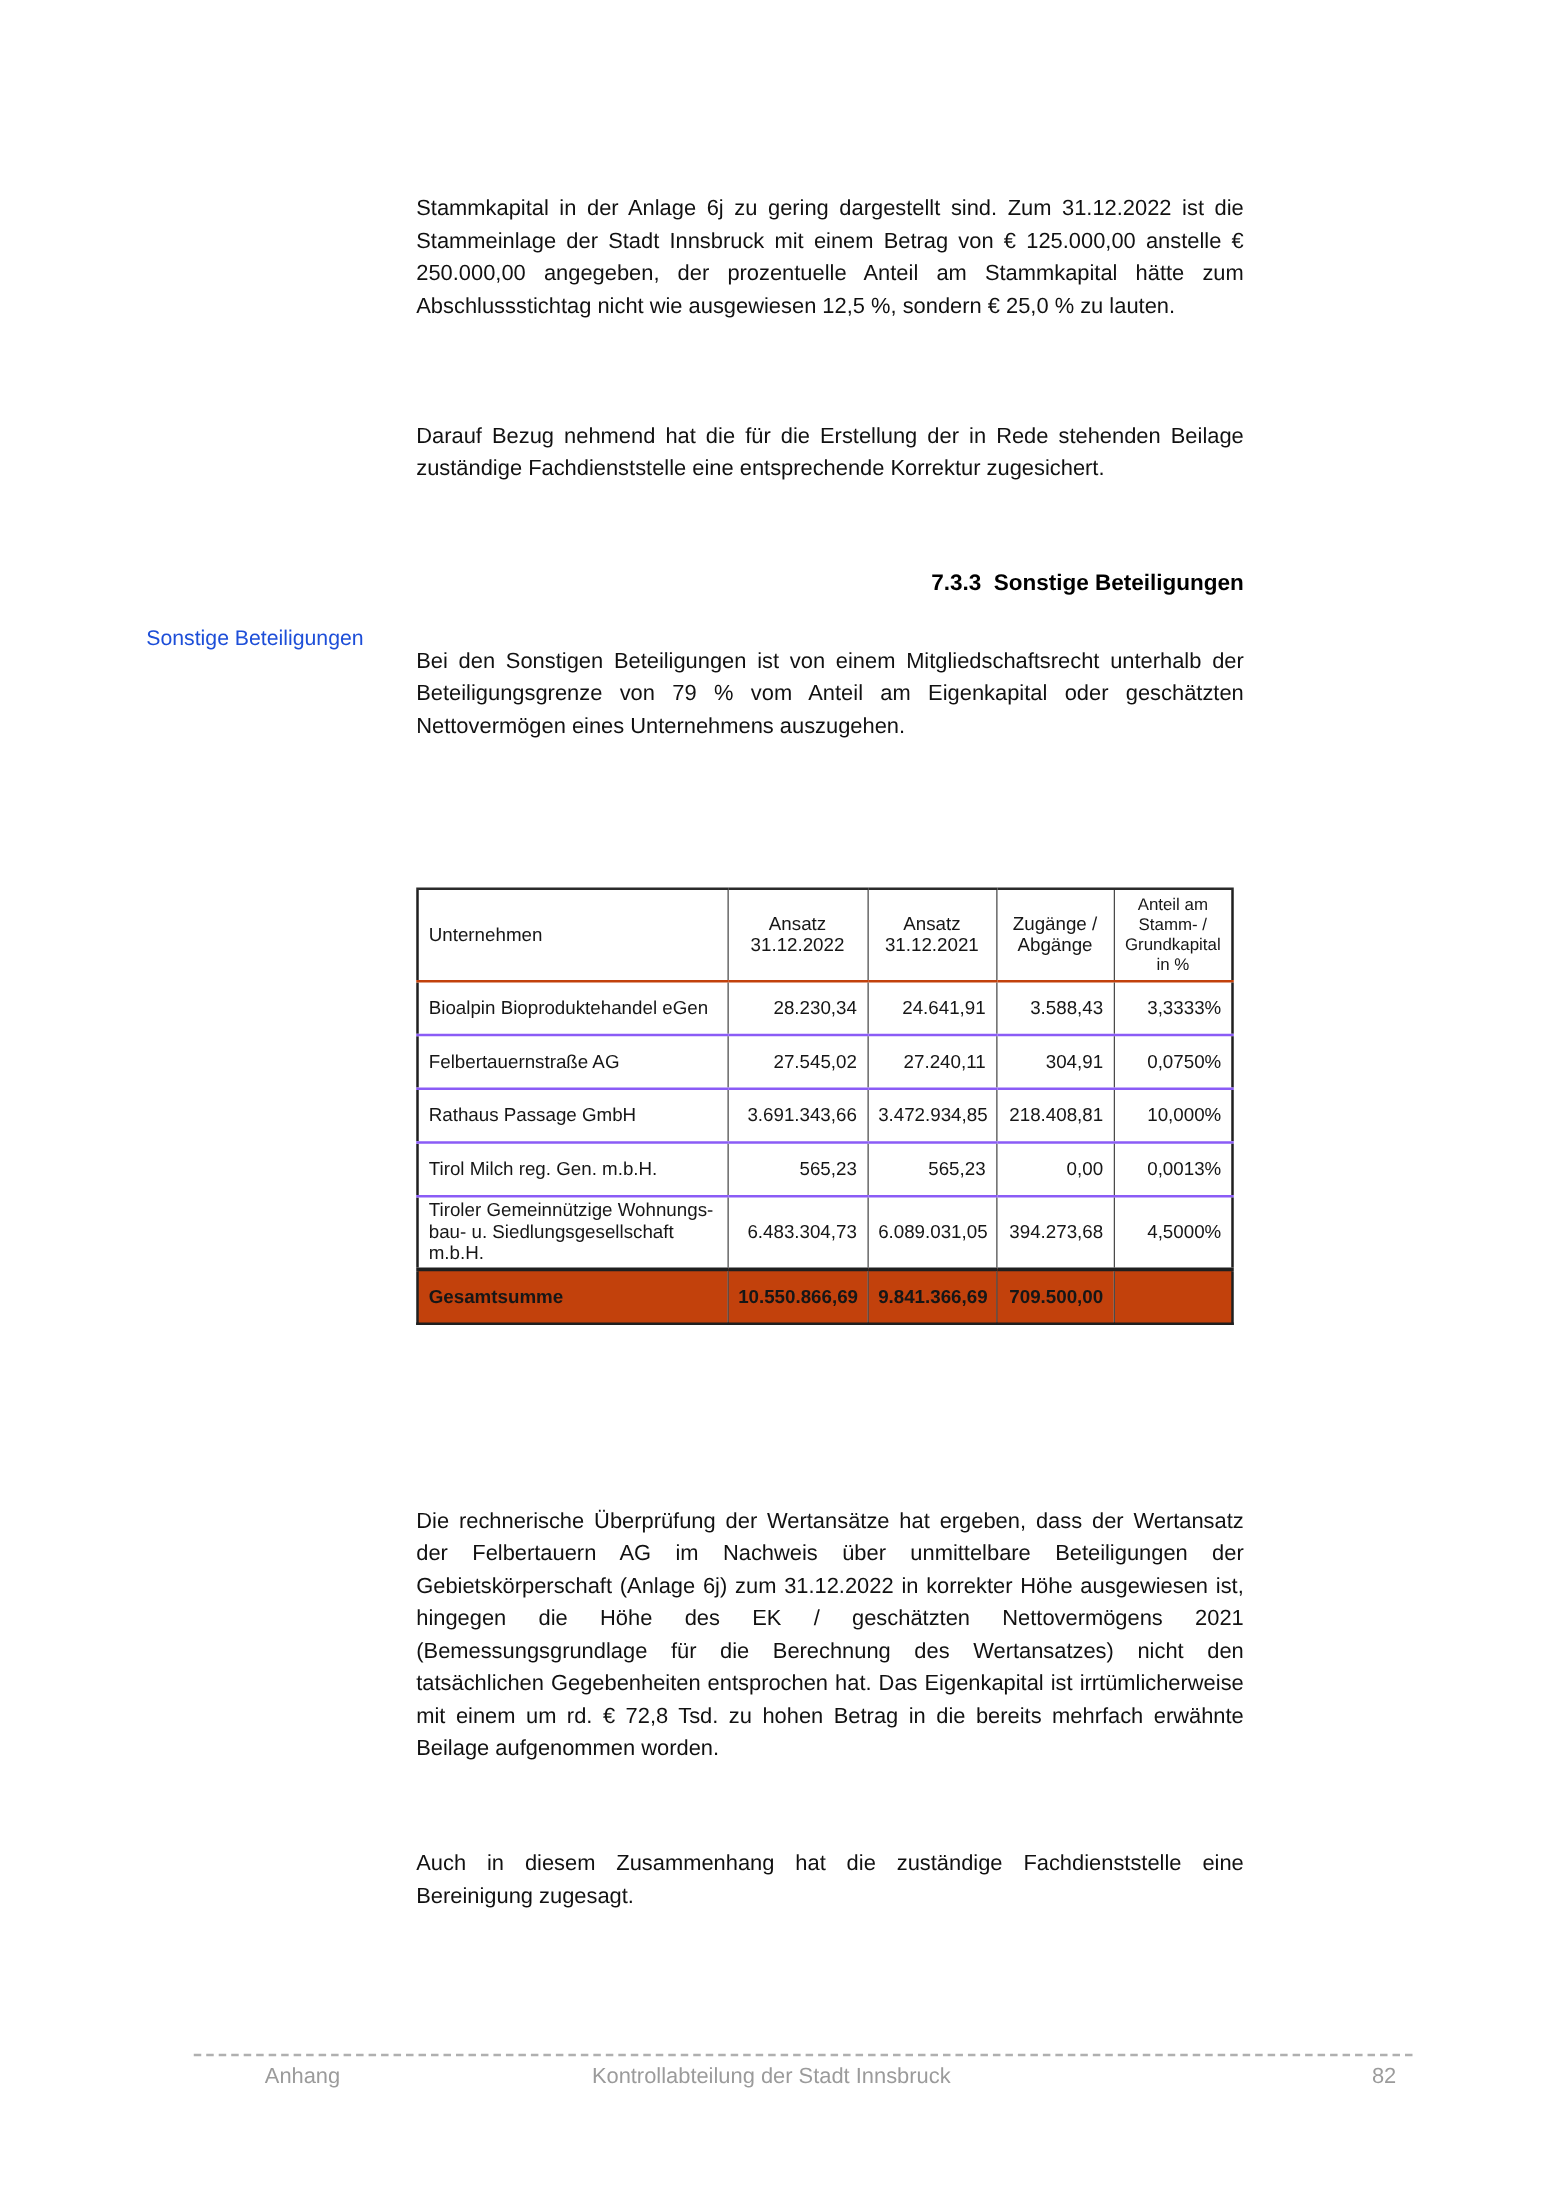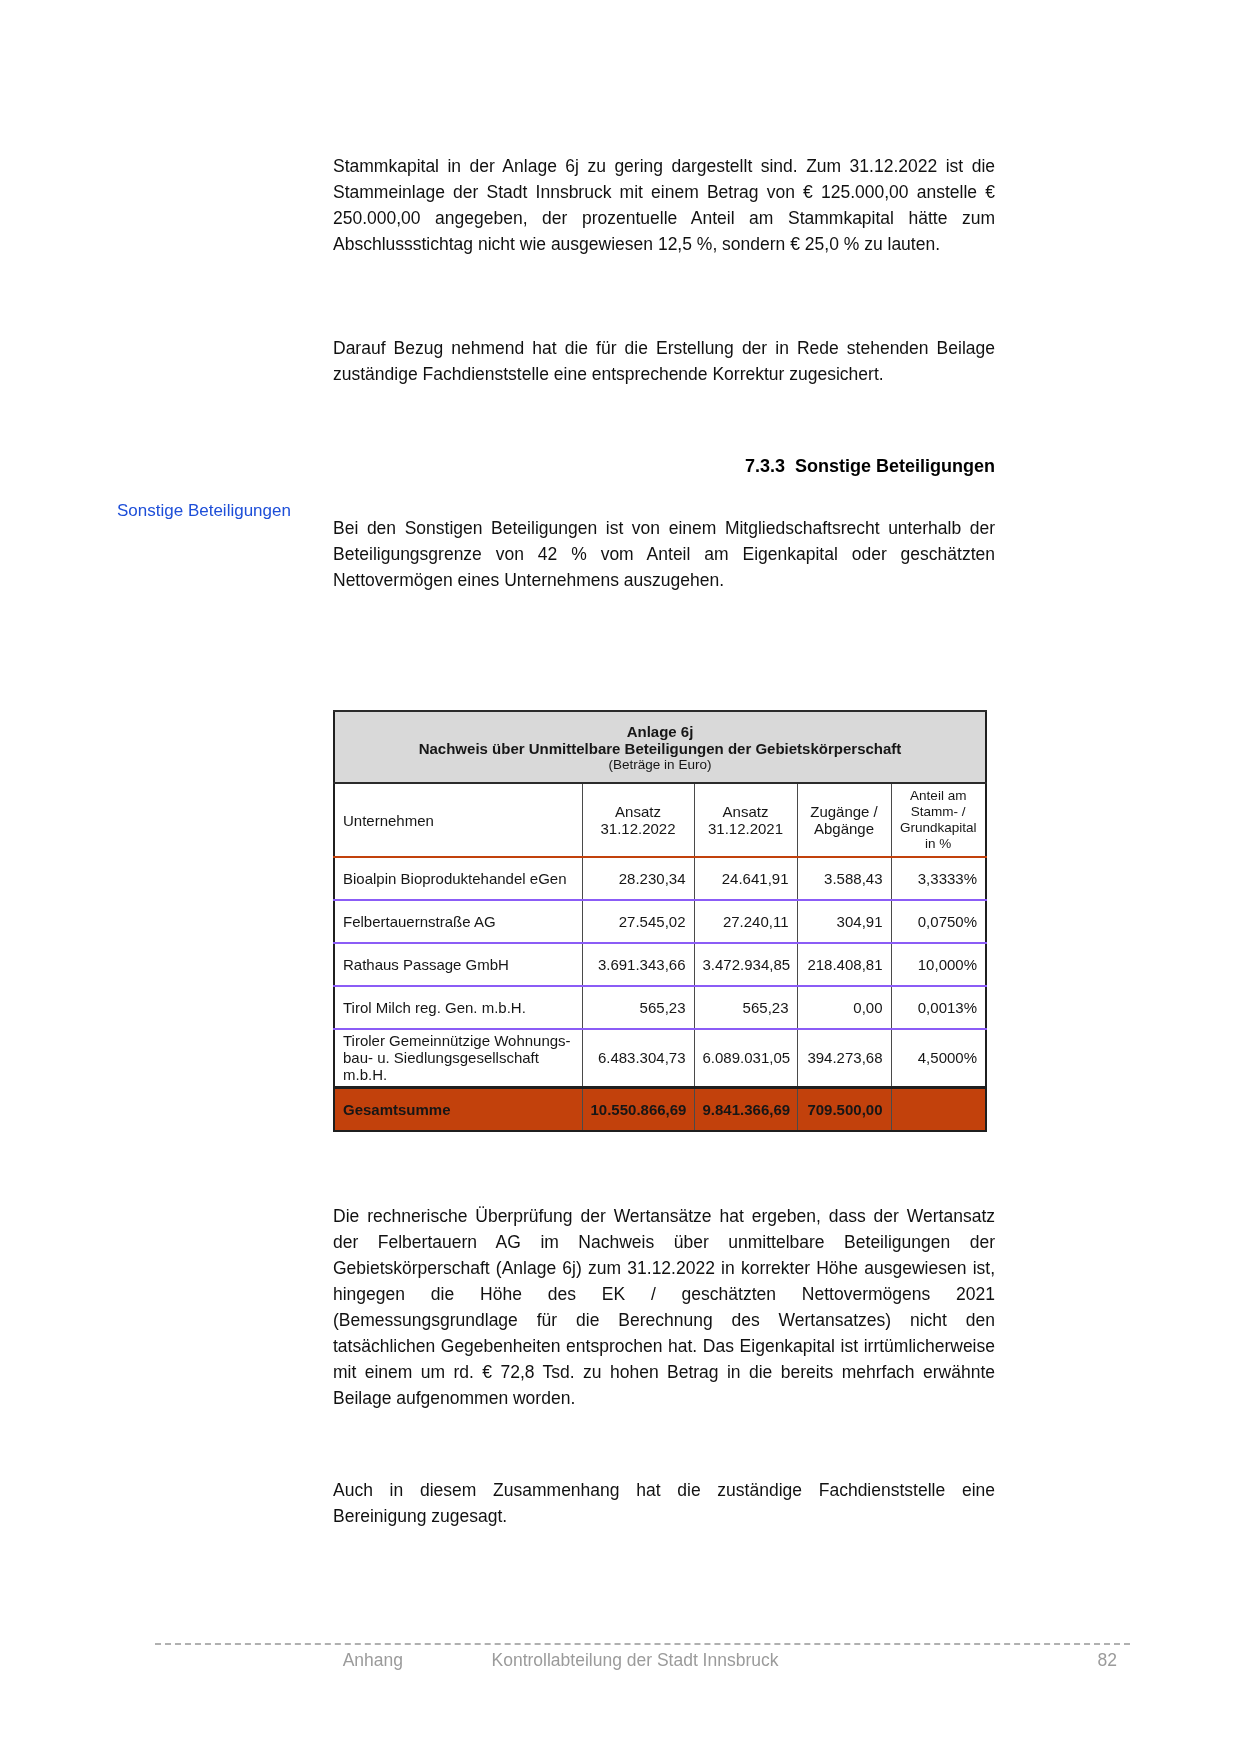--- a/index.html
+++ b/index.html
@@ -97,56 +97,49 @@
   .footer-row {
     position: absolute;
     left: 117px;
     top: 1650px;
     width: 1000px;
     display: flex;
     align-items: baseline;
     color: #9b9b9b;
     font-size: 17.5px;
   }
-  .footer-left  { width: 250px; text-align: right; margin-left: 36px; }
+  .footer-left  { width: 250px; text-align: center; }
   .footer-center{ flex: 1; text-align: center; }
   .footer-right { width: 250px; text-align: right; }
 </style>
 </head>
 <body>
 
 <div class="page">
 
   <p class="body-par" style="top:135px">Stammkapital in der Anlage 6j zu gering dargestellt sind. Zum 31.12.2022 ist die Stammeinlage der Stadt Innsbruck mit einem Betrag von € 125.000,00 anstelle € 250.000,00 angegeben, der prozentuelle Anteil am Stammkapital hätte zum Abschlussstichtag nicht wie ausgewiesen 12,5 %, sondern € 25,0 % zu lauten.</p>
 
   <p class="body-par" style="top:317px">Darauf Bezug nehmend hat die für die Erstellung der in Rede stehenden Beilage zuständige Fachdienststelle eine entsprechende Korrektur zugesichert.</p>
 
   <h2 class="section-heading" style="top:441px">7.3.3  Sonstige Beteiligungen</h2>
 
   <div class="margin-label" style="top:500px">Sonstige Beteiligungen</div>
 
-  <p class="body-par" style="top:497px">Bei den Sonstigen Beteiligungen ist von einem Mitgliedschaftsrecht unterhalb der Beteiligungsgrenze von 42 % vom Anteil am Eigenkapital oder geschätzten Nettovermögen eines Unternehmens auszugehen.</p>
+  <p class="body-par" style="top:497px">Bei den Sonstigen Beteiligungen ist von einem Mitgliedschaftsrecht unterhalb der Beteiligungsgrenze von 79 % vom Anteil am Eigenkapital oder geschätzten Nettovermögen eines Unternehmens auszugehen.</p>
 
 
   <table class="anlage-table">
     <colgroup>
       <col class="col-name">
         <col class="col-a2022">
         <col class="col-a2021">
         <col class="col-zug">
         <col class="col-anteil">
     </colgroup>
     <tbody>
-      <tr>
-        <td class="t-titlecell" colspan="5">
-          <div class="t-title">Anlage 6j</div>
-          <div class="t-subtitle">Nachweis über Unmittelbare Beteiligungen der Gebietskörperschaft</div>
-          <div class="t-note">(Beträge in Euro)</div>
-        </td>
-      </tr>
       <tr class="t-headrow">
         <th class="th-name">Unternehmen</th>
         <th class="th-num">Ansatz
 31.12.2022</th>
         <th class="th-num">Ansatz
 31.12.2021</th>
         <th class="th-num">Zugänge /
 Abgänge</th>
         <th class="th-anteil">Anteil am
 Stamm- /

